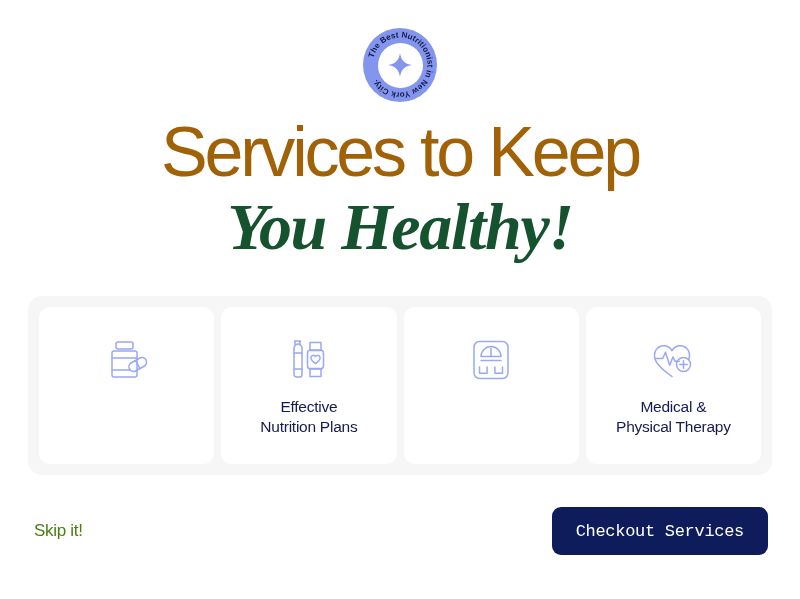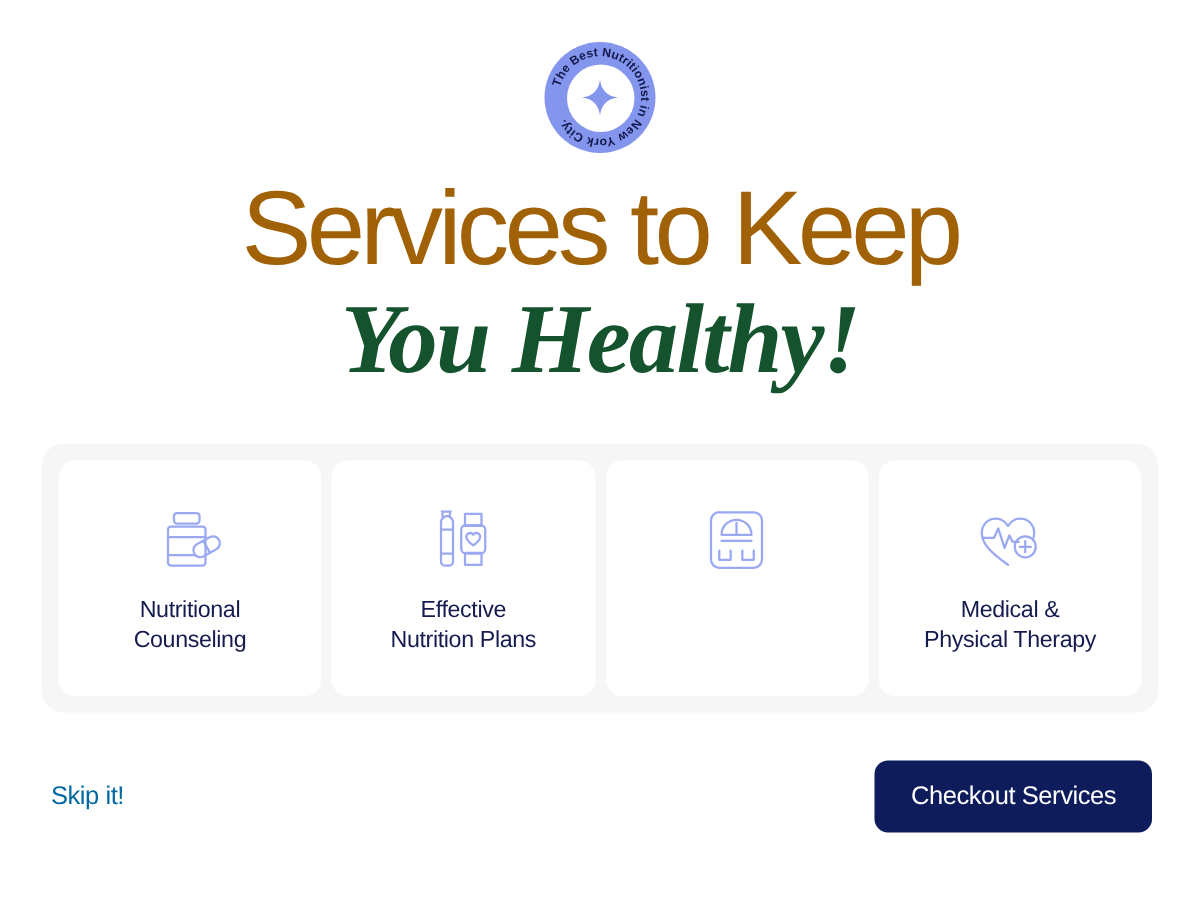--- a/index.html
+++ b/index.html
@@ -152,34 +152,34 @@
     width: 800px;
     height: 62px;
     display: flex;
     align-items: center;
     justify-content: space-between;
     padding: 0 32px;
   }
   .skip {
     font-size: 17px;
     font-weight: 400;
-    color: #0369a1;
+    color: #4d7c0f;
     letter-spacing: -0.3px;
     background: none;
     border: none;
     cursor: pointer;
     font-family: "Liberation Sans", sans-serif;
     padding: 4px 2px;
   }
   .cta {
     background: #0E1C5B;
     color: #FFFFFF;
     border: none;
     border-radius: 9px;
-    font-family: Liberation Sans, sans-serif;
+    font-family: Liberation Mono, monospace;
     font-size: 17px;
     font-weight: 400;
     letter-spacing: -0.3px;
     padding: 0 24px;
     height: 48px;
     min-width: 180px;
     cursor: pointer;
   }
 </style>
 </head>
@@ -217,22 +217,20 @@
         <div class="card-icon">
           <svg width="42" height="44" viewBox="0 0 42 44" fill="none" stroke="#9BA8F2" stroke-width="1.5" stroke-linecap="round" stroke-linejoin="round">
             <rect x="10" y="4" width="17" height="7" rx="2"></rect>
             <path d="M8 13 h21 a2 2 0 0 1 2 2 v22 a2 2 0 0 1 -2 2 h-21 a2 2 0 0 1 -2 -2 v-22 a2 2 0 0 1 2 -2 z"></path>
             <line x1="6" y1="20" x2="31" y2="20"></line>
             <line x1="6" y1="32" x2="24" y2="32"></line>
             <path d="M25 25 l9 -5 a4.6 4.6 0 0 1 4.5 8 l-9 5 a4.6 4.6 0 0 1 -4.5 -8 z"></path>
             <line x1="29.5" y1="22.6" x2="34" y2="30.6"></line>
           </svg>
         </div>
-        <div class="card-label">Nutritional
-Counseling</div>
       </div>
 
       <div class="card">
         <div class="card-icon">
           <svg width="42" height="44" viewBox="0 0 42 44" fill="none" stroke="#9BA8F2" stroke-width="1.5" stroke-linecap="round" stroke-linejoin="round">
             <path d="M6.5 3 h6 M7 3 v3.5 M12 3 v3.5"></path>
             <path d="M6 9.5 a4.5 4.5 0 0 1 3 -3.2 v-0.3 h2 v0.3 a4.5 4.5 0 0 1 3 3.2 v27 a2.6 2.6 0 0 1 -2.6 2.6 h-2.8 a2.6 2.6 0 0 1 -2.6 -2.6 z"></path>
             <line x1="6" y1="15" x2="14" y2="15"></line>
             <line x1="6" y1="31" x2="14" y2="31"></line>
             <path d="M22 4.5 h11 v8 h-11 z"></path>

